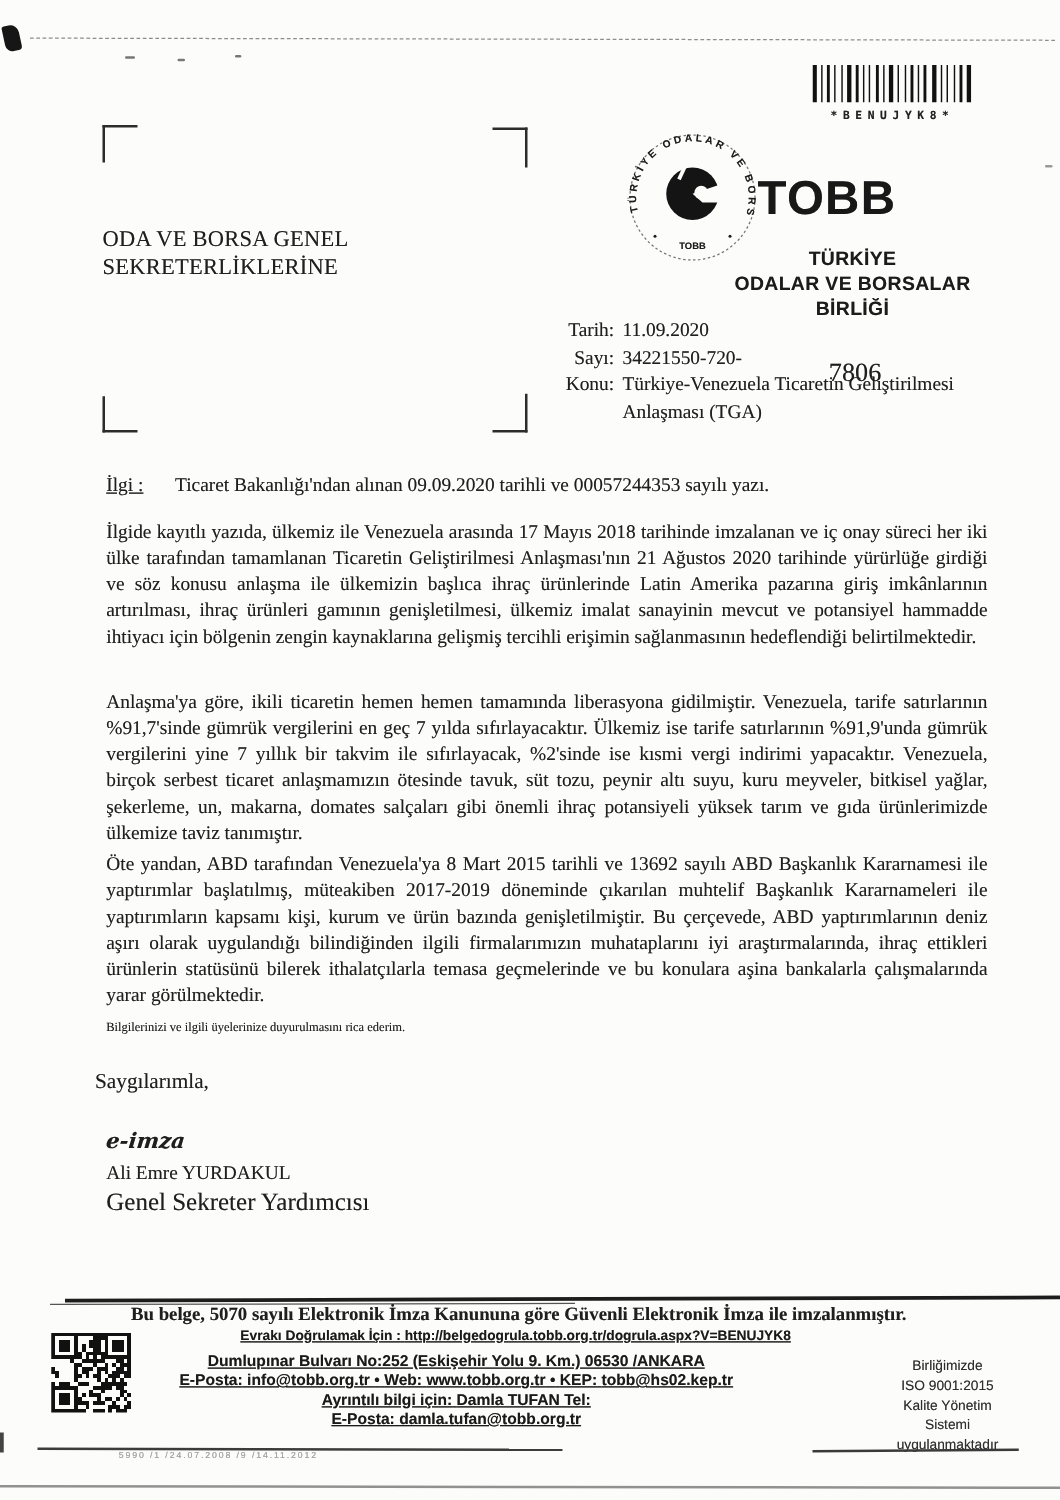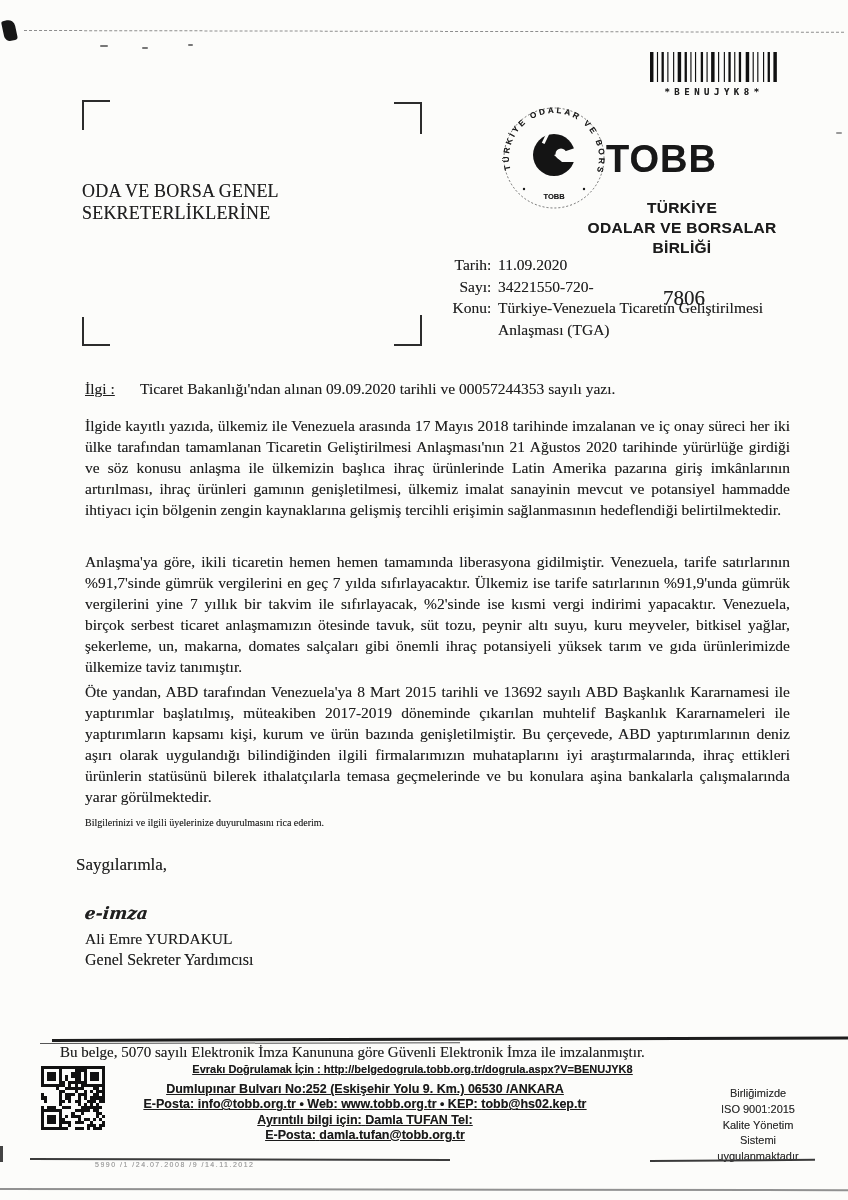--- a/index.html
+++ b/index.html
@@ -53,28 +53,28 @@
 
   .para{position:absolute;left:85px;width:705px;text-align:justify;font-size:15.5px;
         line-height:21px;margin:0;}
   .p1{top:415px;} .p2{top:551px;} .p3{top:681px;}
   .closing{left:85px;top:817px;font-size:10px;}
   .salutation{left:76px;top:855px;font-size:17px;}
 
   .esign{left:85px;top:903px;font-size:17px;font-style:italic;font-weight:bold;
          font-family:"DejaVu Serif",serif;transform:skewX(-6deg);}
   .sig-name{left:85px;top:930px;font-size:15.5px;}
-  .sig-title{left:85px;top:951px;font-size:16px;}
+  .sig-title{left:85px;top:951px;font-size:20px;}
 
   
   .footer-topline{left:52px;top:1039px;width:796px;border-top:3px solid #1d1d1d;
                   transform:rotate(-0.18deg);transform-origin:left center;}
   .footer-topline2{left:40px;top:1043px;width:420px;border-top:1px solid #555;
                    transform:rotate(-0.1deg);transform-origin:left center;}
-  .legal{left:60px;top:1044px;width:710px;text-align:left;font-weight:normal;font-size:15px;}
+  .legal{left:60px;top:1044px;width:710px;text-align:center;font-weight:bold;font-size:15px;}
   .qr{left:41px;top:1066px;width:64px;height:64px;}
   .f-center{left:60px;top:1063px;width:610px;text-align:center;
             font-family:"Liberation Sans",sans-serif;font-size:12.5px;color:#1a1a1a;text-decoration:underline;}
   .f-line{height:15.2px;white-space:nowrap;font-weight:600;}
   .f-line b{font-weight:800;}
   .verify{font-size:11px;margin-left:95px;margin-bottom:4px;}
   .iso{left:693px;top:1086px;width:130px;text-align:center;font-family:"Liberation Sans",sans-serif;
        font-size:11px;line-height:15.8px;color:#2e2e2e;font-weight:500;}
   .iso-underline{left:650px;top:1160px;width:165px;border-top:2px solid #3a3a3a;
                  transform:rotate(-0.4deg);transform-origin:left center;}

